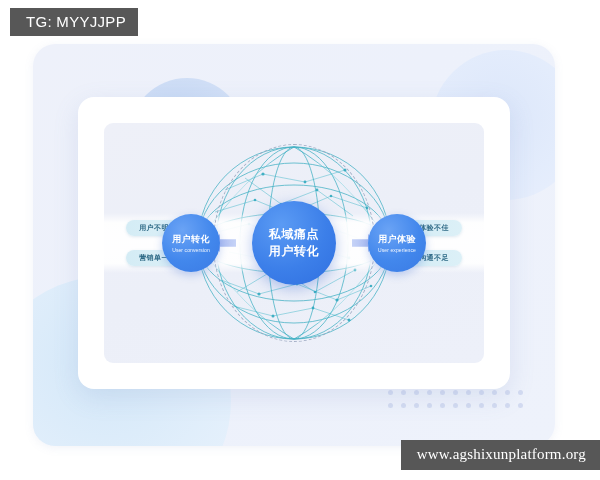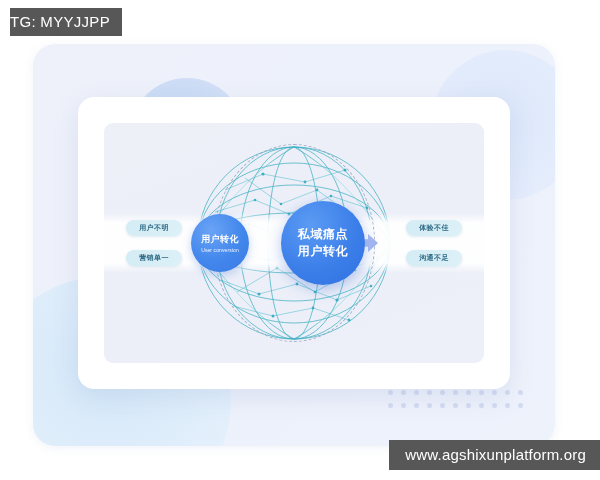--- a/index.html
+++ b/index.html
@@ -18,37 +18,37 @@
 
   
   .tg-badge {
     position: absolute;
     left: 10px;
     top: 8px;
     background: #575757;
     color: #ffffff;
     font-size: 15px;
     letter-spacing: 0.3px;
-    padding: 5px 12px 6px 0;
+    padding: 5px 12px 6px 16px;
     z-index: 60;
     white-space: nowrap;
     font-family: "Liberation Sans", sans-serif;
   }
   .site-watermark {
     position: absolute;
     right: 0px;
     bottom: 10px;
     background: #575757;
     color: #ffffff;
     font-size: 15px;
     letter-spacing: 0.2px;
     padding: 6px 14px 7px 16px;
     z-index: 60;
     white-space: nowrap;
-    font-family: Liberation Sans, sans-serif;
+    font-family: Liberation Serif, serif;
   }
 
   
   .outer-panel {
     position: absolute;
     left: 33px;
     top: 44px;
     width: 522px;
     height: 402px;
     border-radius: 22px;
@@ -416,18 +416,22 @@
 
         <div class="gap"></div>
 
         <div class="circle circle-center">
           <div class="cn">私域痛点</div>
           <div class="cn">用户转化</div>
         </div>
 
         <div class="gap"></div>
 
+        <div class="circle circle-side">
+          <div class="cn">用户体验</div>
+          <div class="en">User experience</div>
+        </div>
 
       </div>
 
     </div>
   </div>
 </div>
 
 </body></html>

